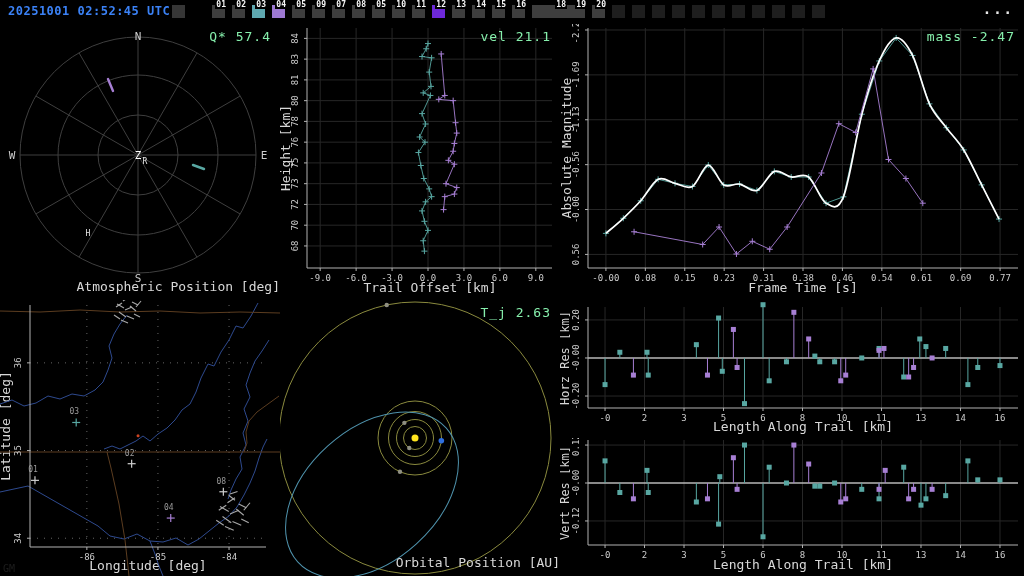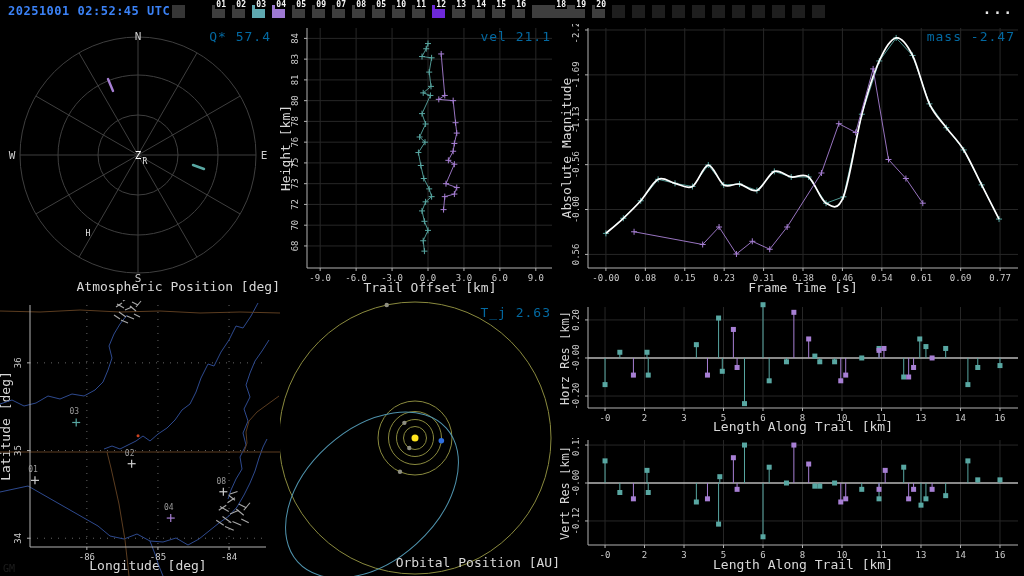--- a/index.html
+++ b/index.html
@@ -1,20 +1,20 @@
 <!DOCTYPE html>
 <html><head>
 <meta charset="utf-8">
 <style>
   html,body{margin:0;padding:0;background:#000;}
   body{width:1024px;height:576px;overflow:hidden;font-family:"DejaVu Sans Mono",monospace;}
   #screen{position:relative;width:1024px;height:576px;background:#000;}
   .panel{position:absolute;}
   .panel svg{position:absolute;left:0;top:0;}
-  .badge{position:absolute;top:5px;right:9px;font-size:13px;color:#0369a1;letter-spacing:1px;white-space:pre;}
+  .badge{position:absolute;top:5px;right:9px;font-size:13px;color:#86efac;letter-spacing:1px;white-space:pre;}
   .ptitle{position:absolute;left:0;right:0;bottom:6px;text-align:right;font-size:13px;color:#d8d8d8;}
   #topbar{position:absolute;left:0;top:0;width:1024px;height:22px;background:#000;}
   #ts{position:absolute;left:8px;top:4px;font-size:12px;font-weight:bold;color:#3b82f6;letter-spacing:.5px;white-space:pre;}
   .sbox{position:absolute;top:5px;width:13px;height:13px;}
   .snum{position:absolute;top:-5px;right:-2px;font-size:8px;line-height:9px;color:#f5f5f5;background:#000;padding:0 1px;font-weight:bold;}
   #overflow{position:absolute;right:10px;top:1px;font-size:14px;color:#e8e8e8;font-weight:bold;letter-spacing:2px;cursor:pointer;}
   #watermark{position:absolute;left:3px;bottom:2px;font-size:10px;color:#1d1d1d;}
   text{font-family:"DejaVu Sans Mono",monospace;}
 </style>
 </head>

